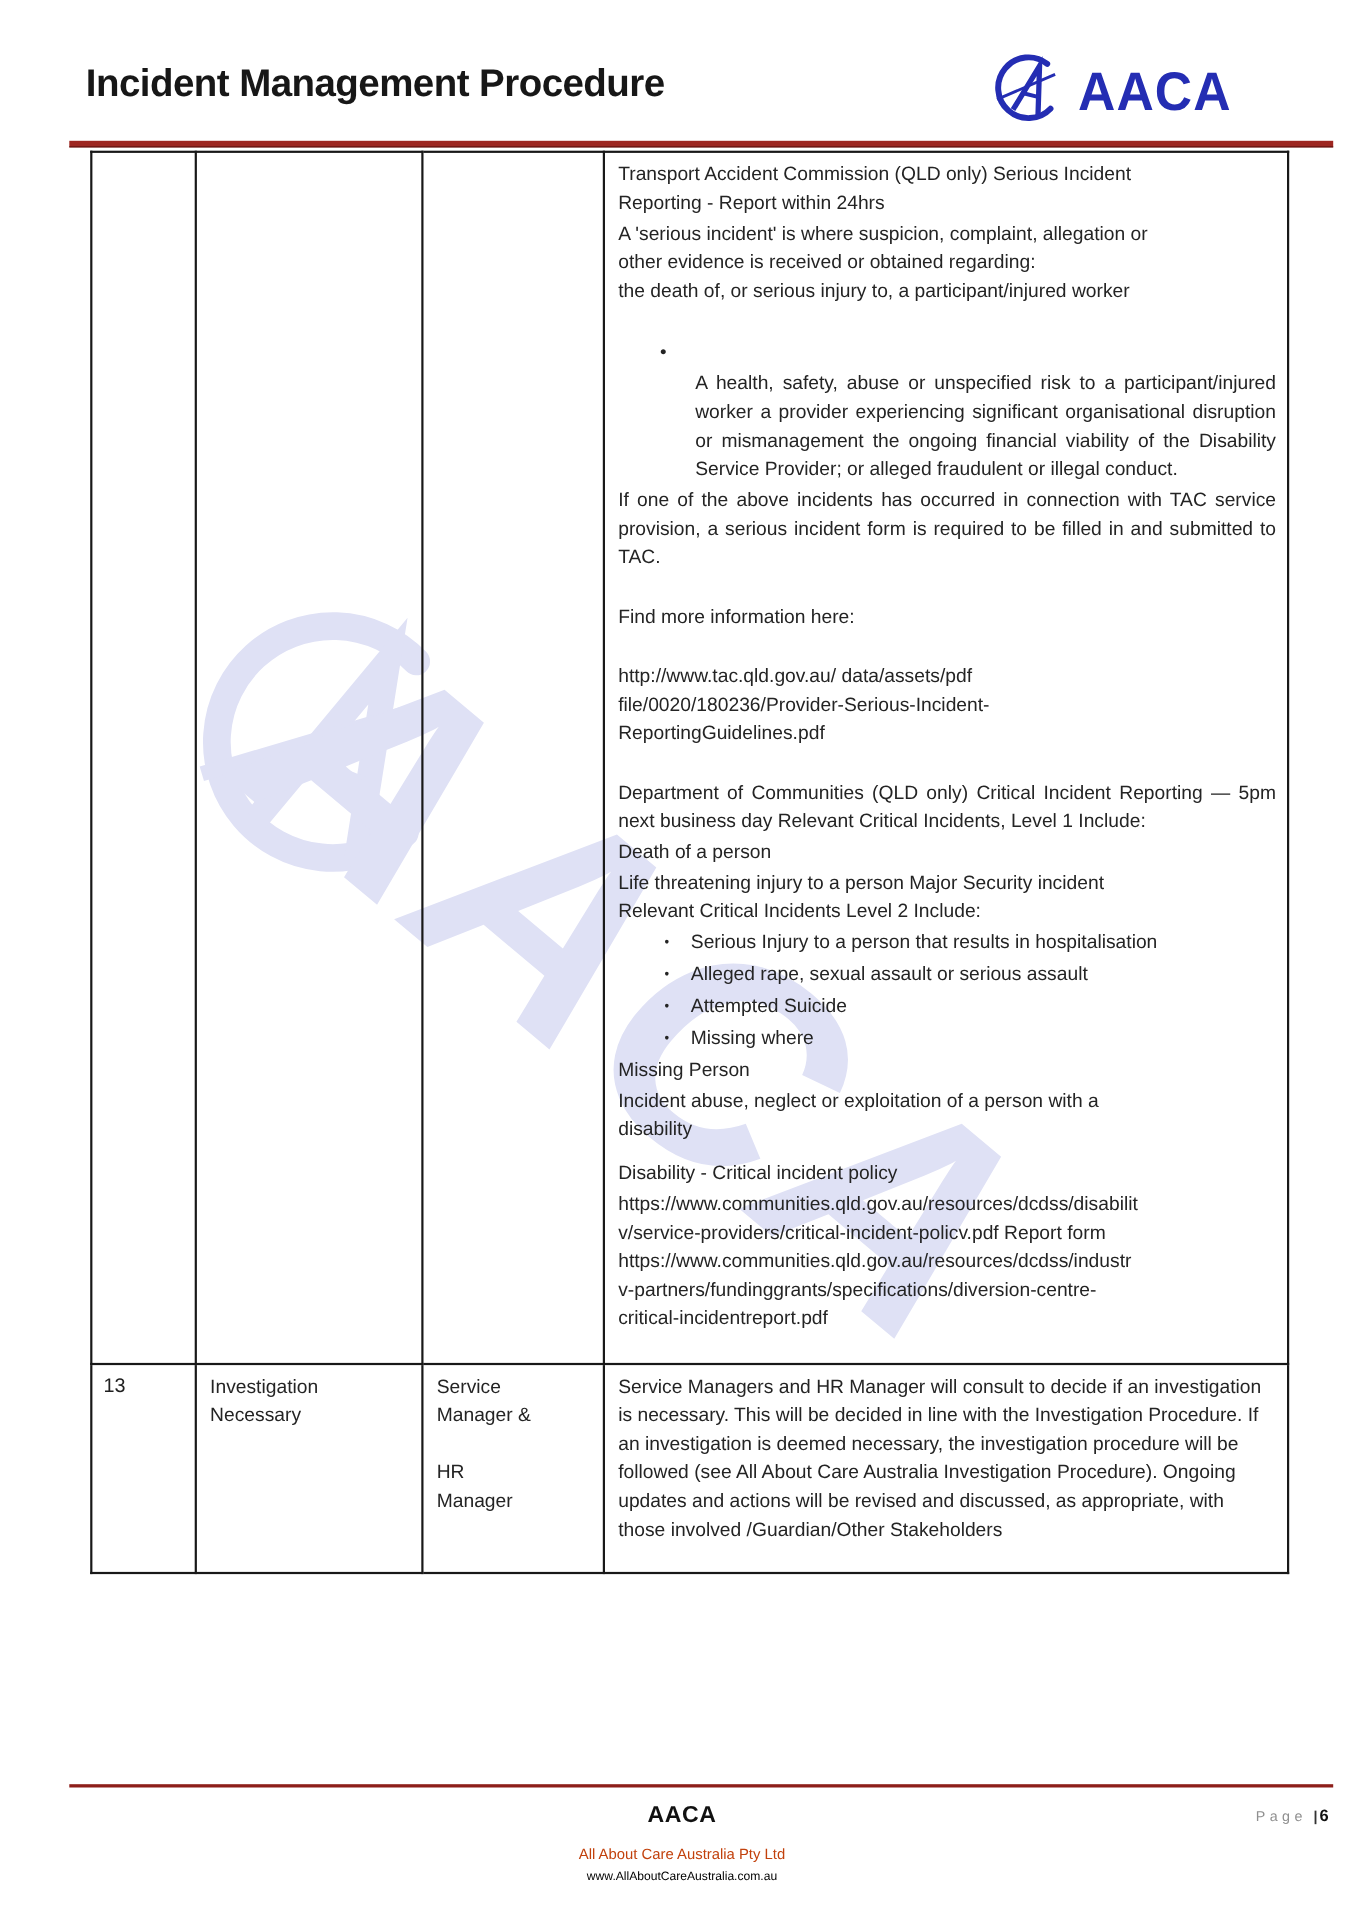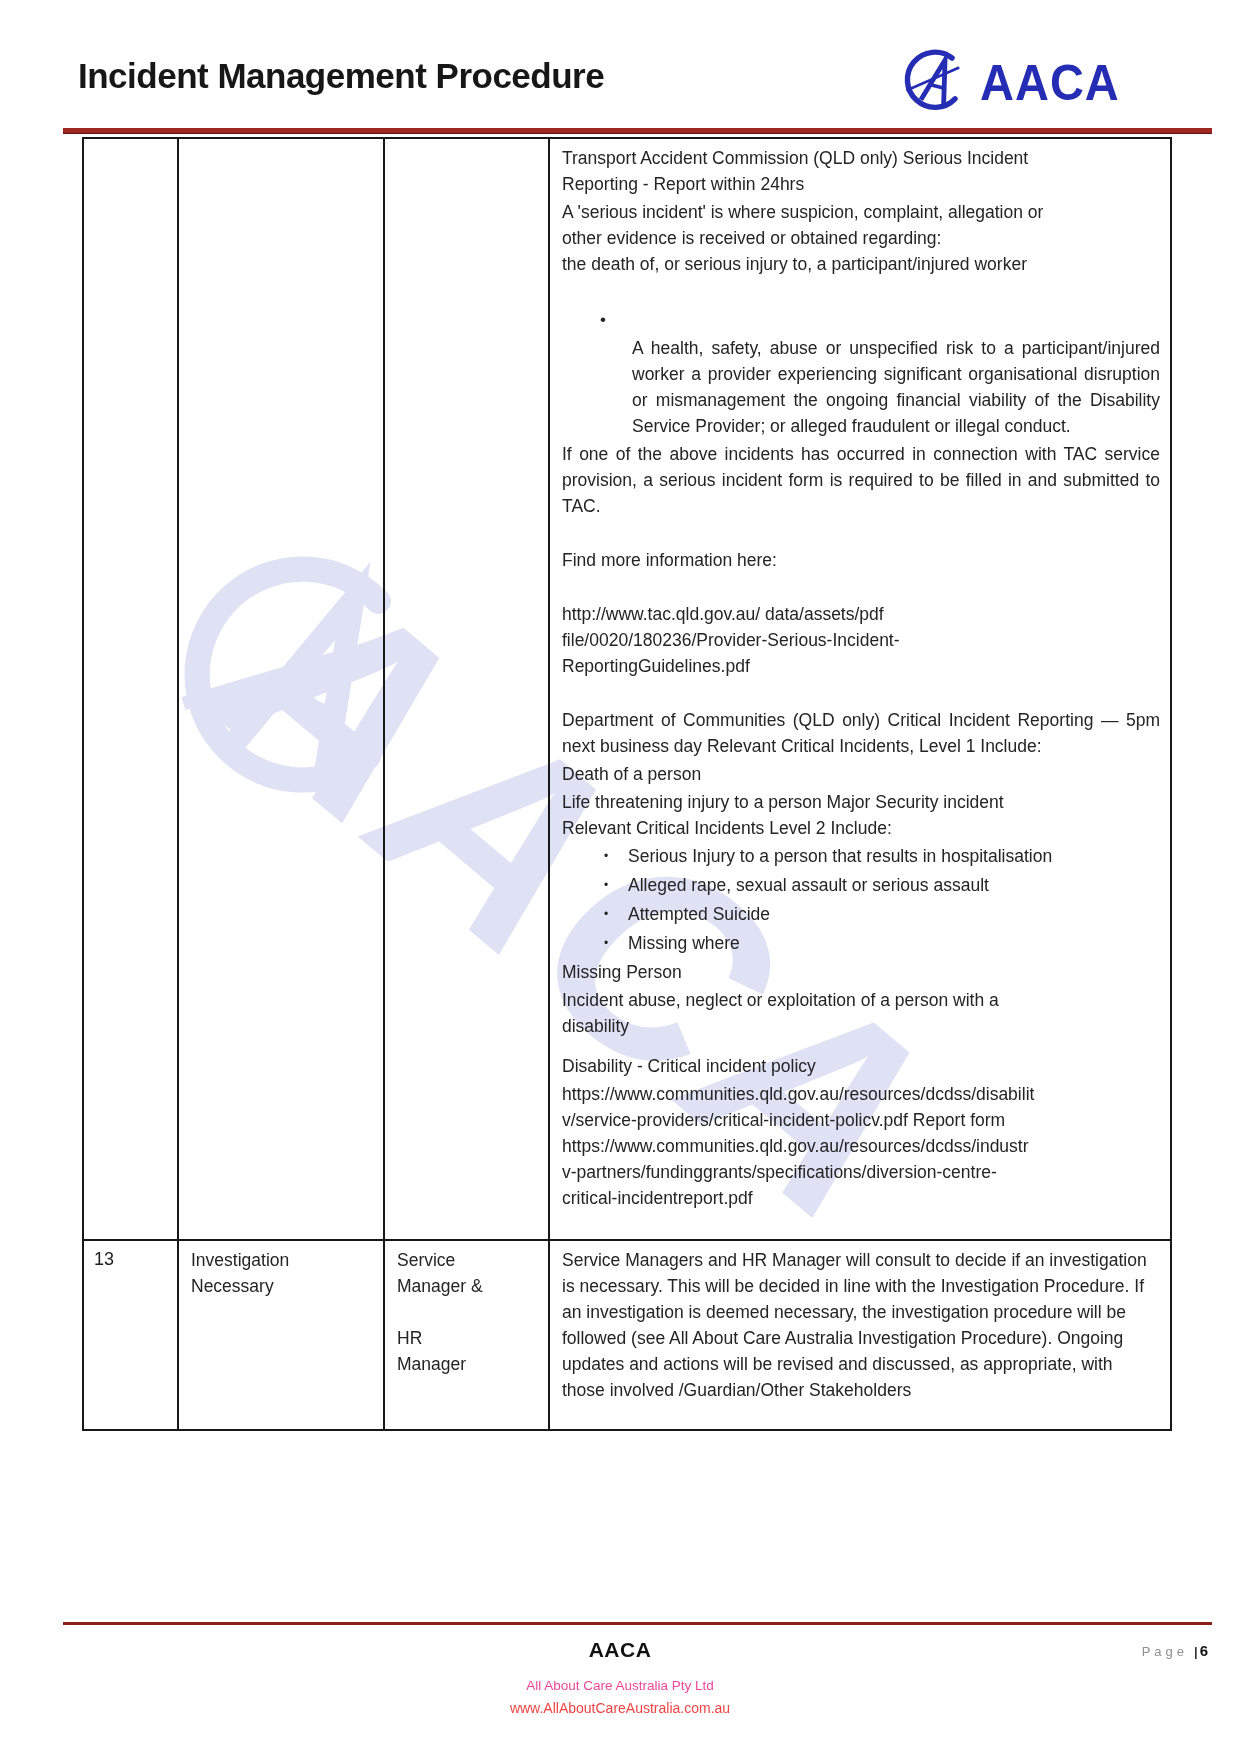--- a/index.html
+++ b/index.html
@@ -48,22 +48,22 @@
   .bullet.b-small{padding-left:42px;line-height:27px;}
   .bullet.b-small .marker{width:24px;flex:0 0 24px;font-size:12px;line-height:27px;}
 
   
   .ftr-rule{position:absolute;left:63px;top:1622px;width:1149px;height:3px;background:#8d1f1a;}
   .ftr-left{position:absolute;left:63px;top:1640px;}
   .ftr-meta{border-left:3px solid #c0392b;padding-left:7px;margin-bottom:7px;
             font-size:11px;letter-spacing:4px;color:#8f8f8f;line-height:13px;}
   .ftr-center{position:absolute;left:470px;top:1638px;width:300px;text-align:center;}
   .ftr-brand{font-size:21px;font-weight:bold;color:#111;letter-spacing:0.5px;}
-  .ftr-company{font-size:13.5px;color:#ec4899;margin-top:16px;}
-  .ftr-site{font-size:14px;color:#ef4444;margin-top:7px;}
+  .ftr-company{font-size:13.5px;color:#c2410c;margin-top:16px;}
+  .ftr-site{font-size:11px;color:#000000;margin-top:7px;}
   .ftr-right{position:absolute;right:33px;top:1642px;font-size:13px;}
   .pg-label{color:#8f8f8f;letter-spacing:4px;}
   .pg-sep{color:#333;font-weight:bold;margin:0 2px 0 6px;}
   .pg-num{color:#111;font-weight:bold;font-size:15px;}
 </style>
 </head>
 <body>
 
 <div class="page">
 

